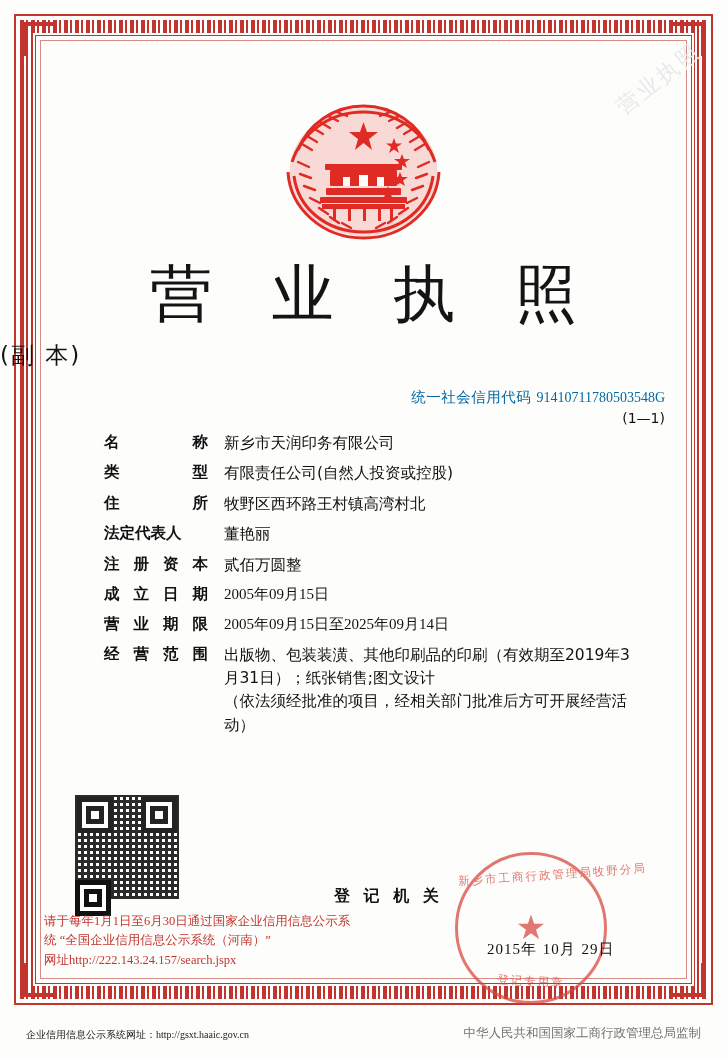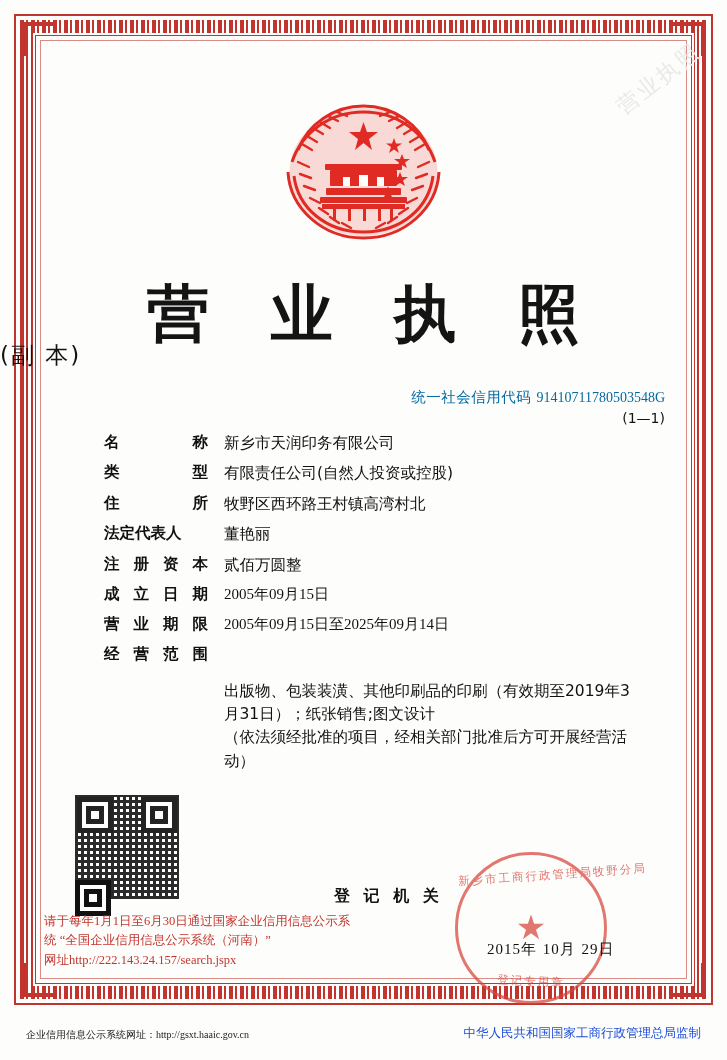--- a/index.html
+++ b/index.html
@@ -108,25 +108,24 @@
 
   
   .title {
     position: absolute;
     left: 0;
     right: 0;
     top: 252px;
     text-align: center;
     font-family: "DejaVu Sans", sans-serif;
     font-size: 62px;
-    font-weight: bold;
+    font-weight: normal;
     letter-spacing: 20px;
     color: #141414;
     text-indent: 20px;
-    margin-top: 20px;
   }
   .subtitle {
     position: absolute;
     left: 0;
     right: 0;
     top: 340px;
     text-align: left;
     font-family: "DejaVu Sans", sans-serif;
     font-size: 23px;
     color: #141414;
@@ -187,21 +186,21 @@
     font-size: 15.5px;
     color: #111;
     padding-left: 16px;
     line-height: 1.45;
     white-space: pre-wrap;
   }
   .row .value.num {
     font-family: "Liberation Serif", serif;
     font-size: 15px;
   }
-  .row.biz .value { line-height: 1.5; max-width: 420px; margin-top: 36px; }
+  .row.biz .value { line-height: 1.5; max-width: 420px; }
 
   
   .qr {
     position: absolute;
     left: 75px;
     top: 795px;
     width: 104px;
     height: 104px;
     background-image:
       repeating-linear-gradient(90deg, #1a1a1a 0 3px, transparent 3px 6px),
@@ -308,21 +307,21 @@
     color: #1a1a1a;
     white-space: nowrap;
   }
   .footer-left .url { font-family: "Liberation Serif", serif; }
   .footer-right {
     position: absolute;
     right: 26px;
     bottom: 18px;
     font-family: Liberation Mono, monospace;
     font-size: 12.5px;
-    color: #1d4ed8;
+    color: #737373;
     white-space: nowrap;
   }
 </style>
 </head>
 <body>
 
 <div class="page">
 
   <div class="border-outer"></div>
   <div class="border-fret"></div>

